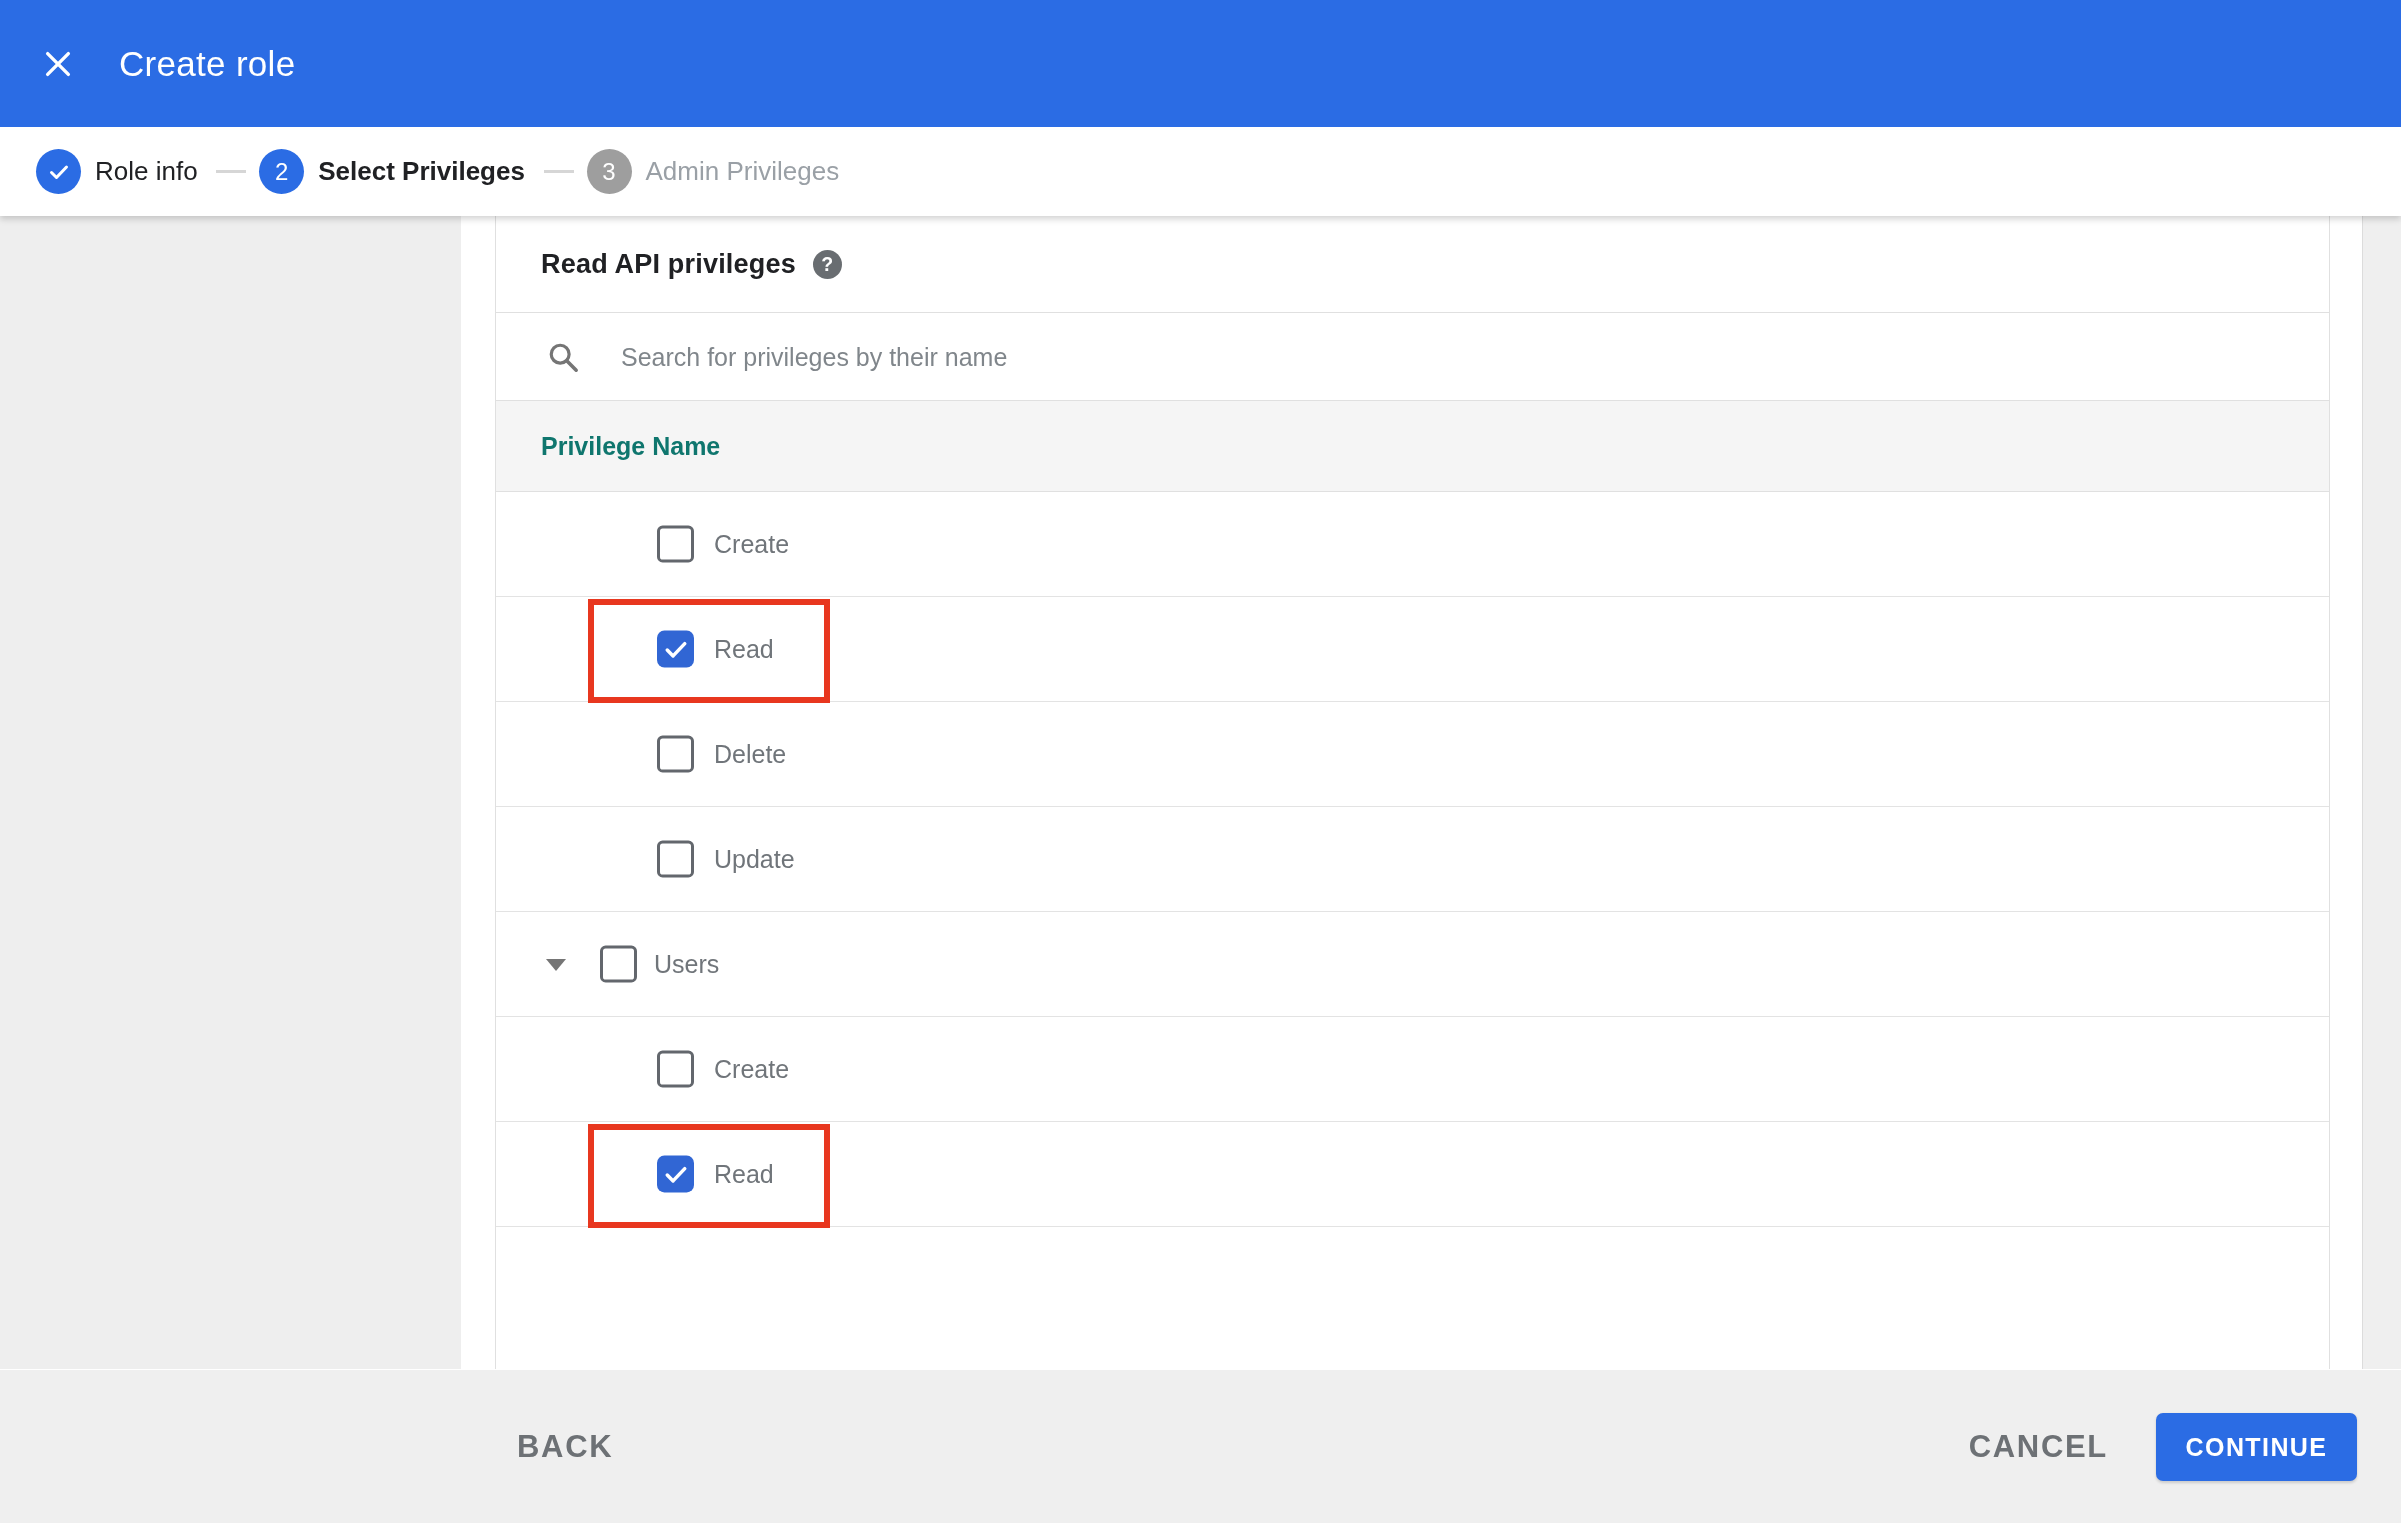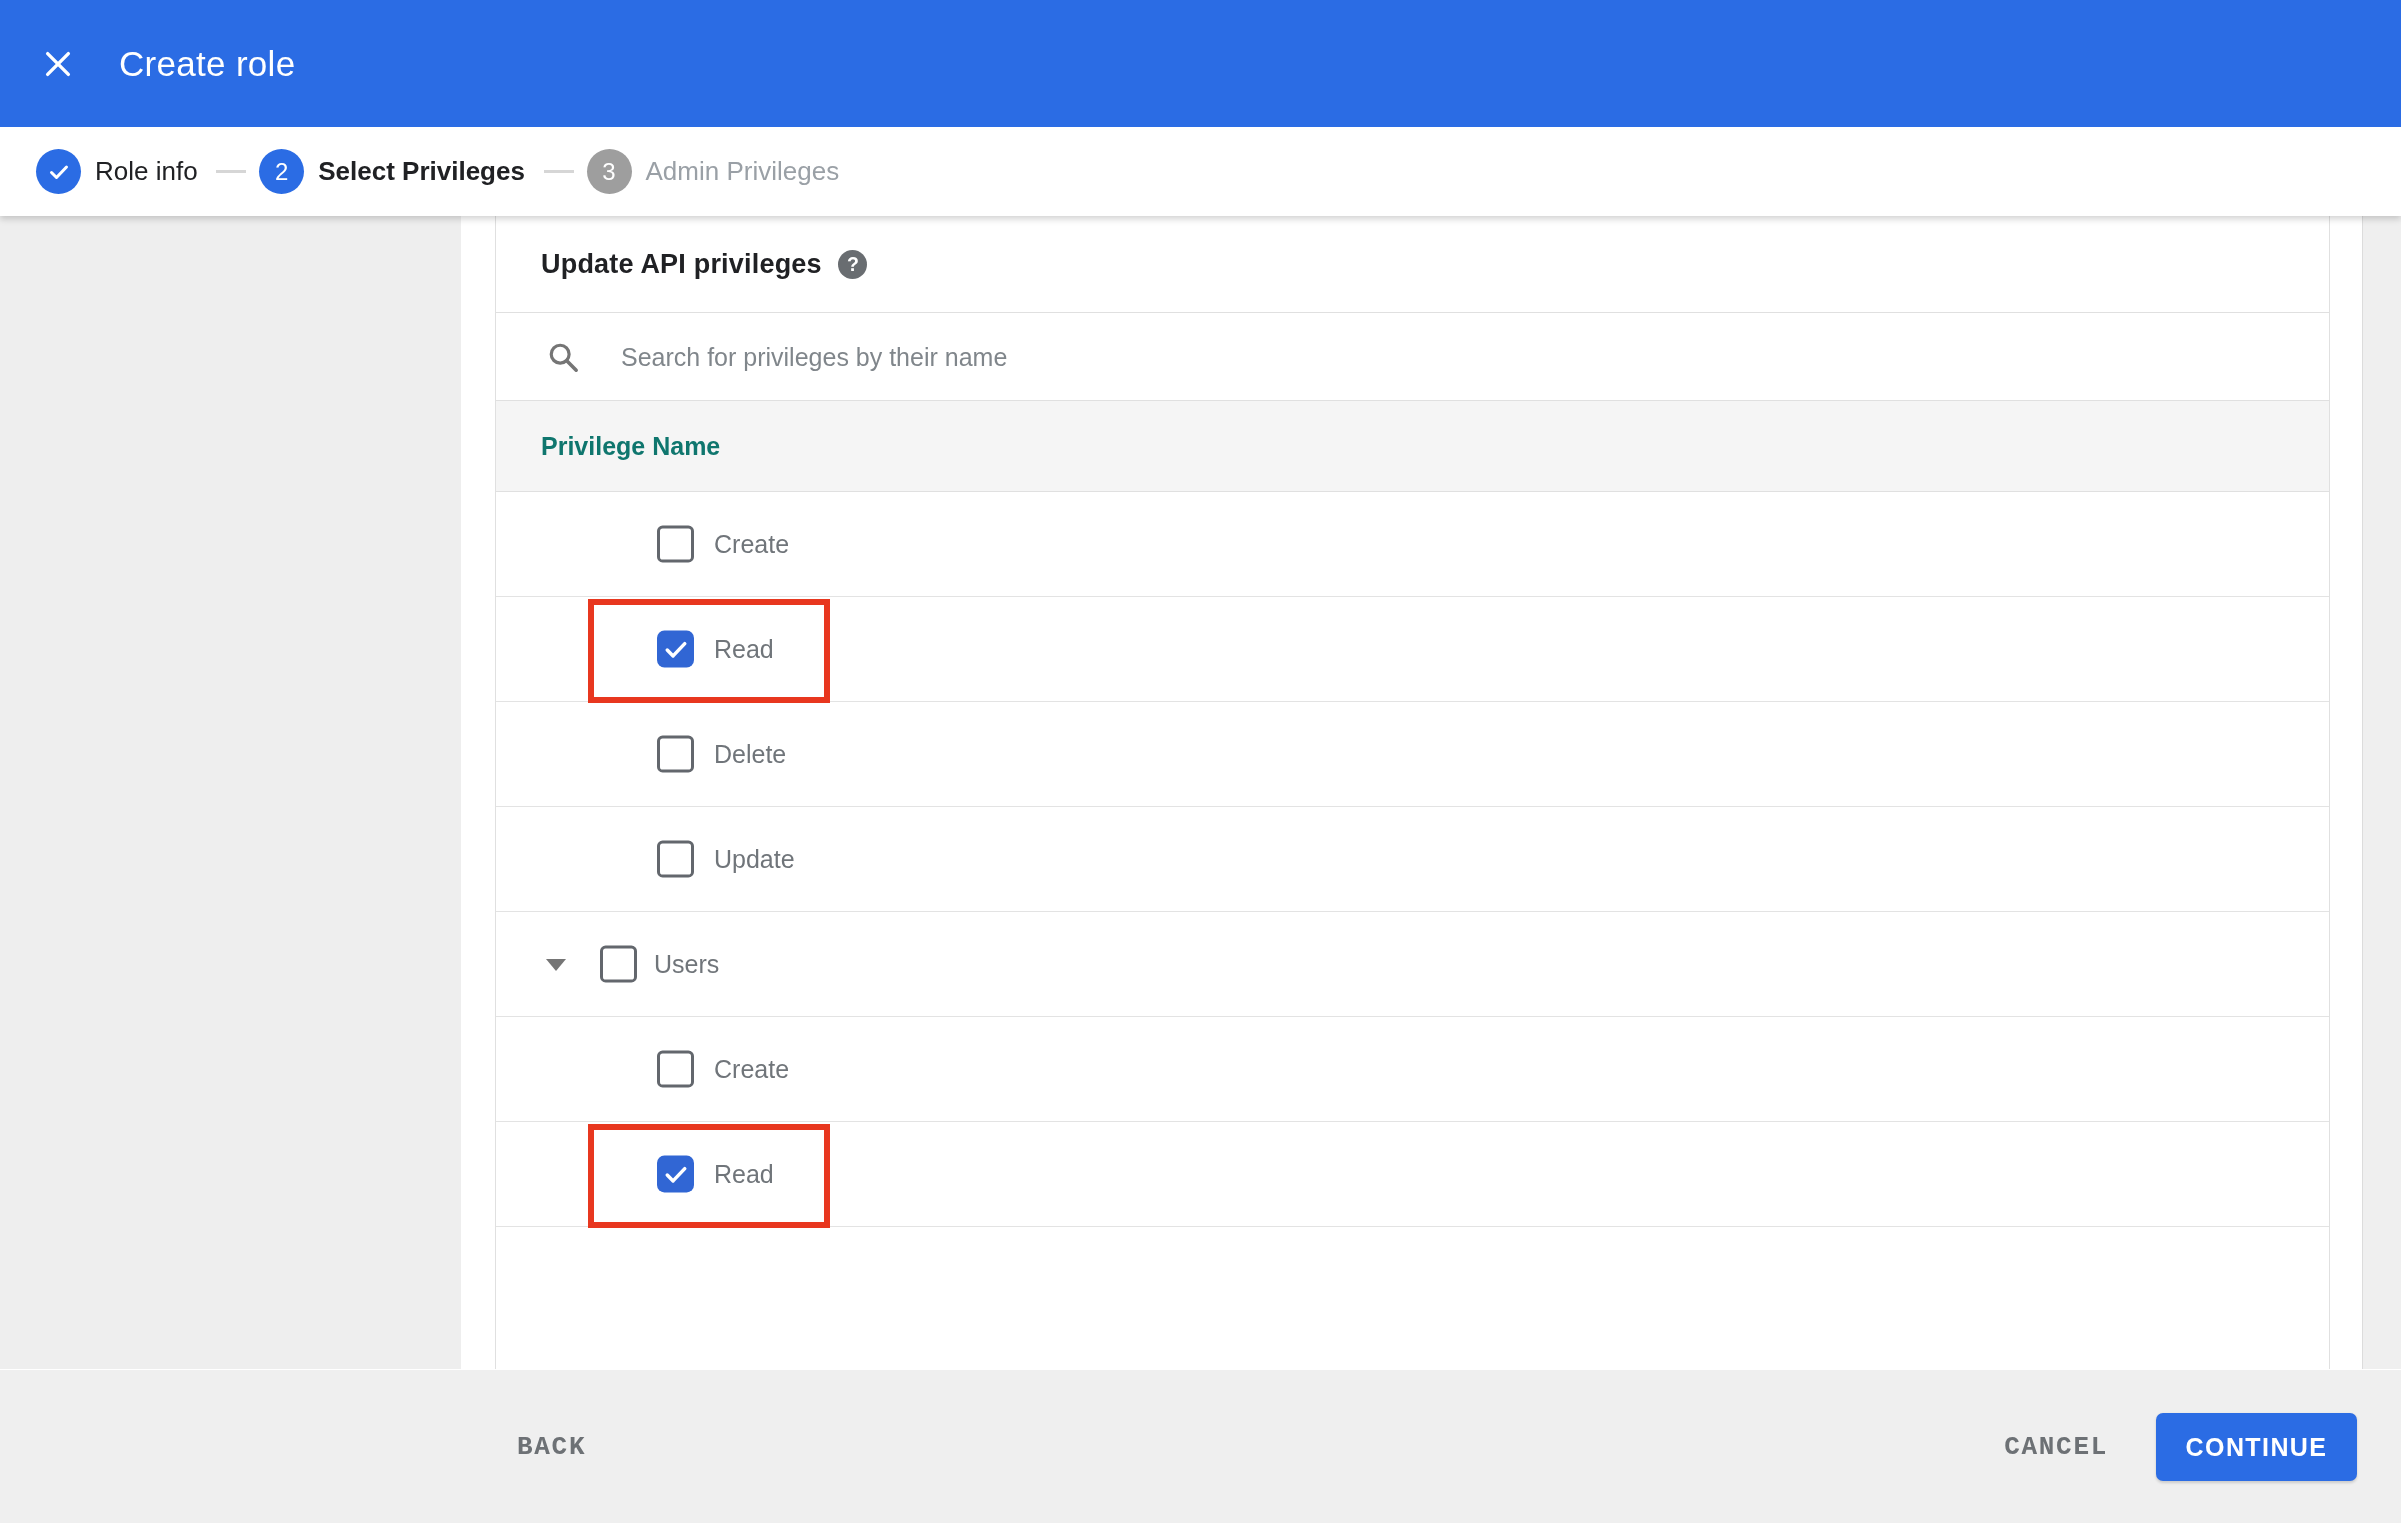--- a/index.html
+++ b/index.html
@@ -108,22 +108,22 @@
     position:absolute;left:92px;top:1.9px;width:242px;height:104px;
     border:6.5px solid #e8371f;box-sizing:border-box;z-index:3;pointer-events:none;
   }
   
   .footer{
     position:absolute;top:1370px;left:0;width:2401px;height:154px;background:#efefef;z-index:10;
   }
   .txt-btn{
     position:absolute;top:50%;transform:translateY(-50%);
     background:none;border:none;padding:0;cursor:pointer;
-    font-size:26px;font-weight:700;letter-spacing:1.7px;color:#6d7175;
-    font-family:Liberation Mono, monospace;
+    font-size:31px;font-weight:700;letter-spacing:1.7px;color:#6d7175;
+    font-family:Liberation Sans, sans-serif;
   }
   .back-btn{left:517px;}
   .cancel-btn{right:293px;}
   .continue-btn{
     position:absolute;left:2156px;top:43px;width:201px;height:68px;
     background:#2b6ce4;border:none;border-radius:7px;cursor:pointer;
     color:#ffffff;font-size:25px;font-weight:700;letter-spacing:1.4px;
     font-family:"Liberation Sans","DejaVu Sans",sans-serif;
     box-shadow:0 1.9px 2.8px rgba(0,0,0,0.15);
   }
@@ -162,21 +162,21 @@
       </div>
     </div>
 </nav>
 
 <aside class="left-pane"></aside>
 <div class="white-panel"></div>
 <div class="scroll-strip"></div>
 
 <main class="card">
   <div class="card-title-row">
-    <h2 class="section-title">Update API privileges</h2>
+    <h2 class="section-title">Read API privileges</h2>
     <span class="help-icon">?</span>
   </div>
   <div class="search-row">
     <svg width="32" height="32" viewBox="0 0 34 34">
       <circle cx="14" cy="14" r="9.5" fill="none" stroke="#757575" stroke-width="3.4"></circle>
       <path d="M21 21 L31 31" stroke="#757575" stroke-width="3.8" stroke-linecap="round"></path>
     </svg>
     <input class="search-input" type="text" placeholder="Search for privileges by their name" style="">
   </div>
   <div class="table-header">

